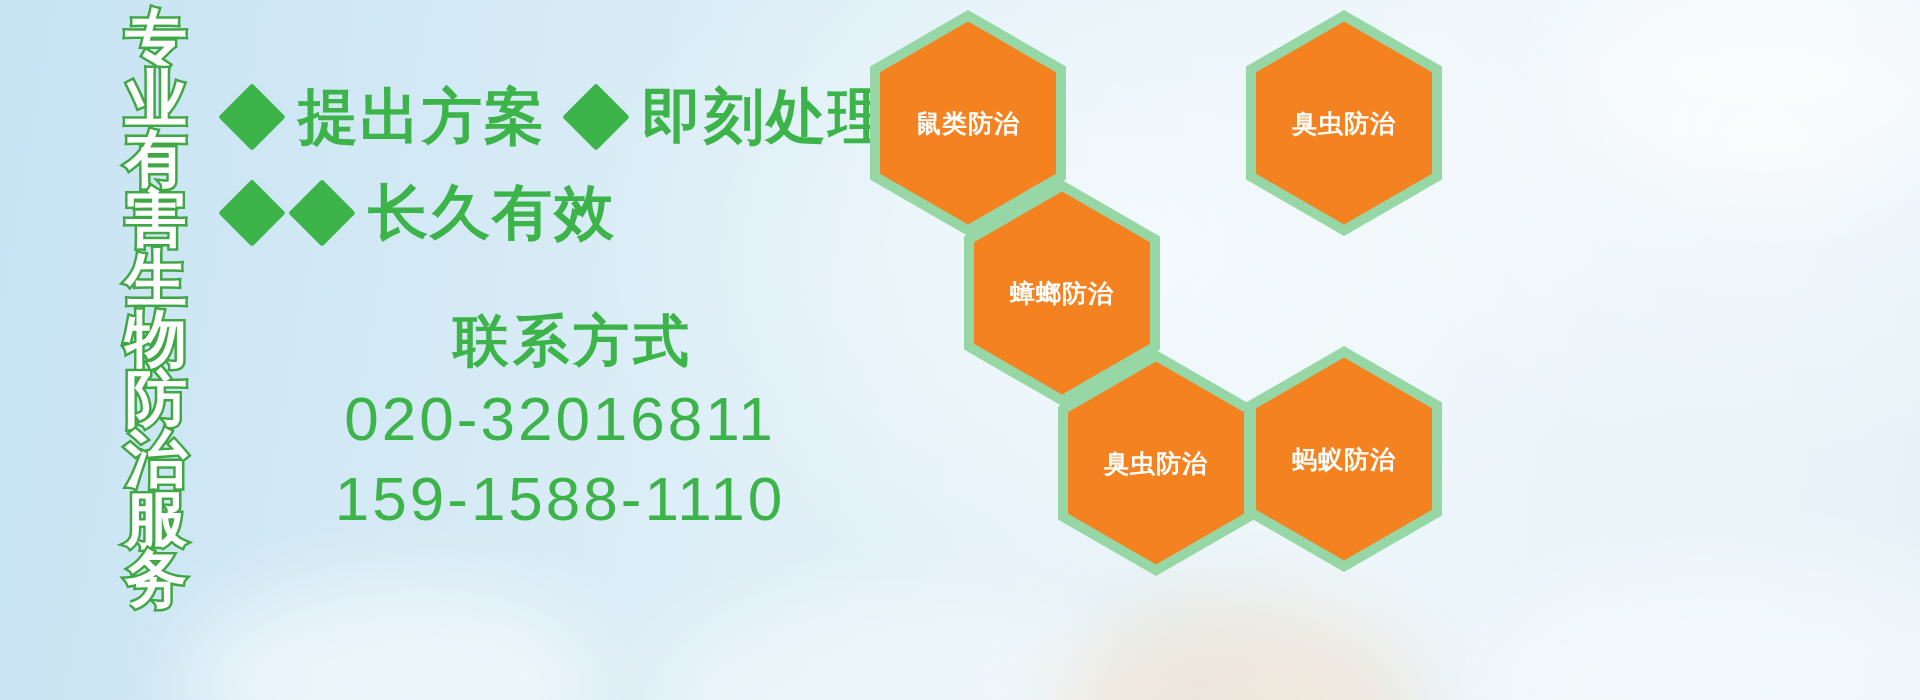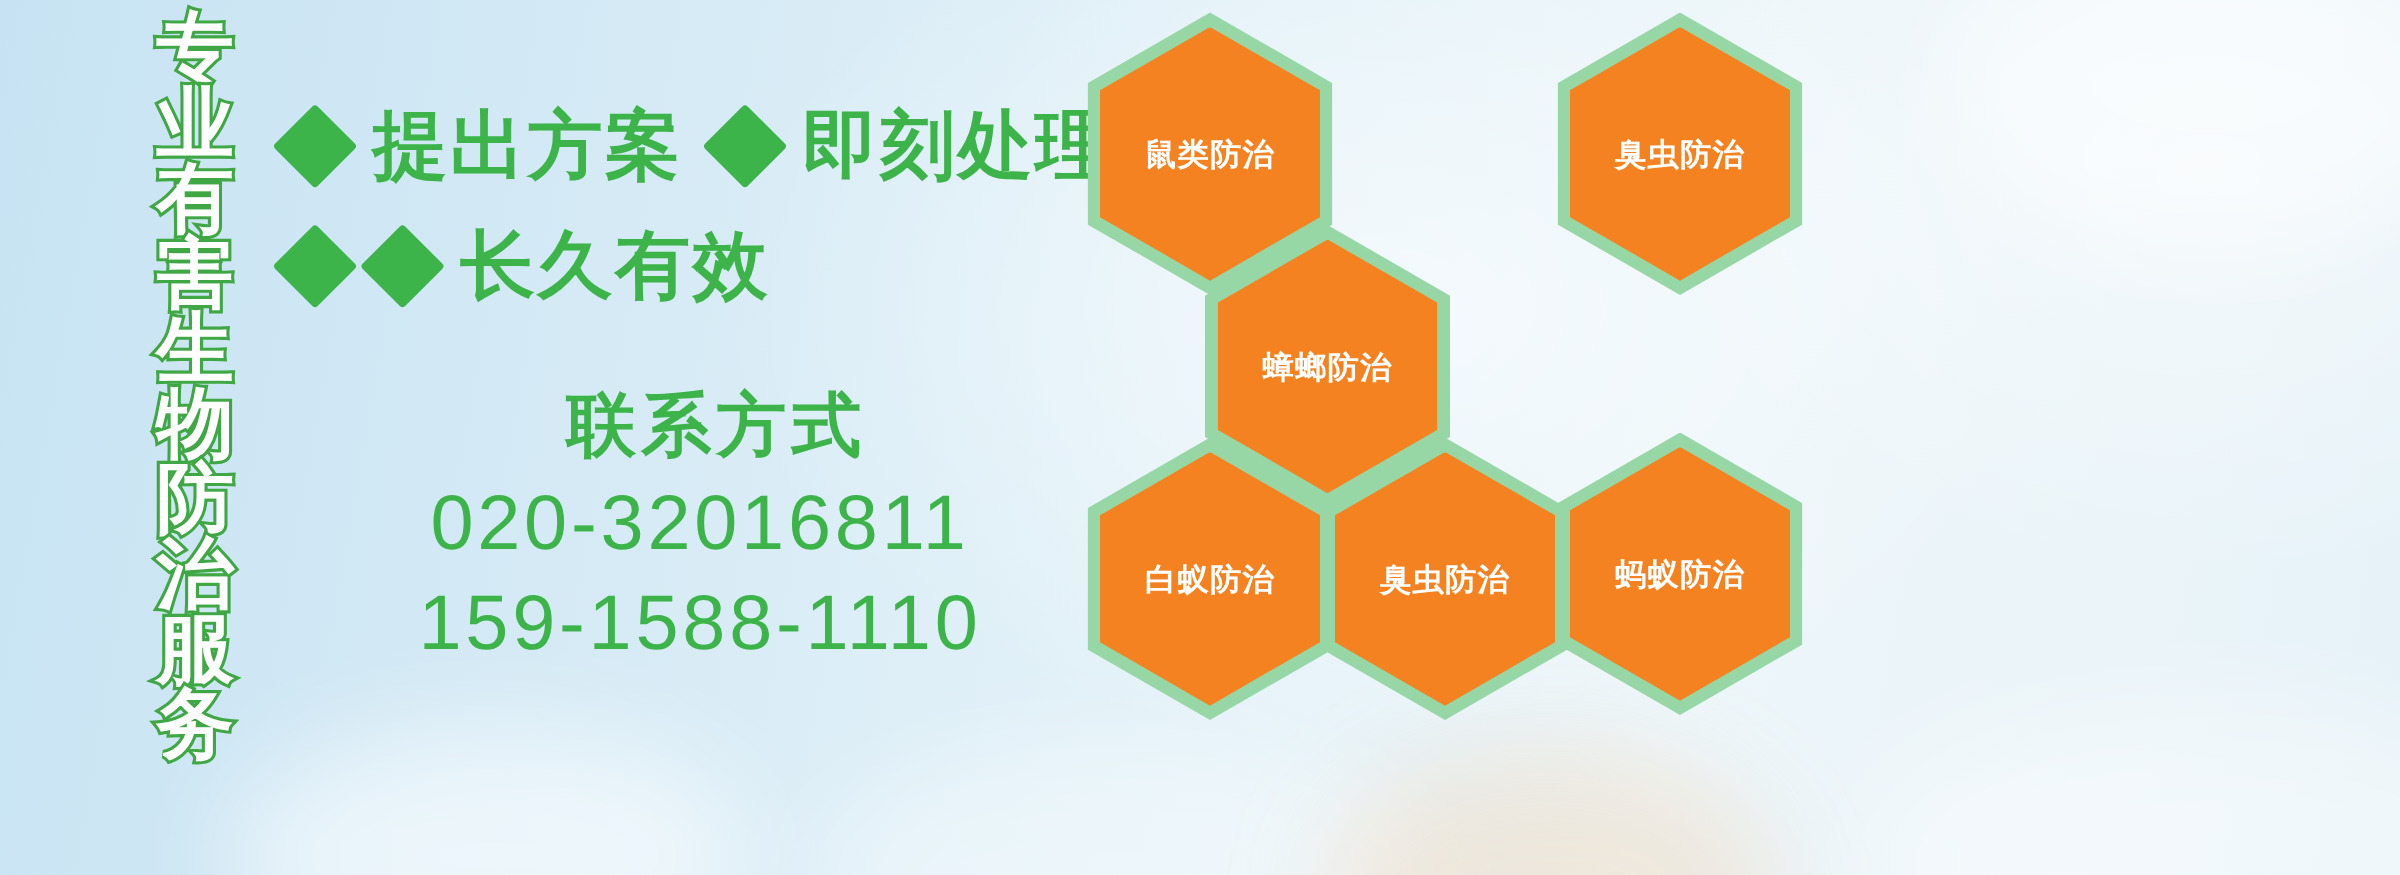--- a/index.html
+++ b/index.html
@@ -141,25 +141,20 @@
         <span class="lbl">臭虫防治</span>
       </div>
     </div>
 
     <div class="hex" style="left:104px; top:180px;">
       <div class="inner">
         <span class="lbl">蟑螂防治</span>
       </div>
     </div>
 
-    <div class="hex" style="left:10px;  top:350px;">
-      <div class="inner">
-        <span class="lbl">白蚁防治</span>
-      </div>
-    </div>
     <div class="hex" style="left:198px; top:350px;">
       <div class="inner">
         <span class="lbl">臭虫防治</span>
       </div>
     </div>
     <div class="hex" style="left:386px; top:346px;justify-content:center;">
       <div class="inner">
         <span class="lbl">蚂蚁防治</span>
       </div>
     </div>

